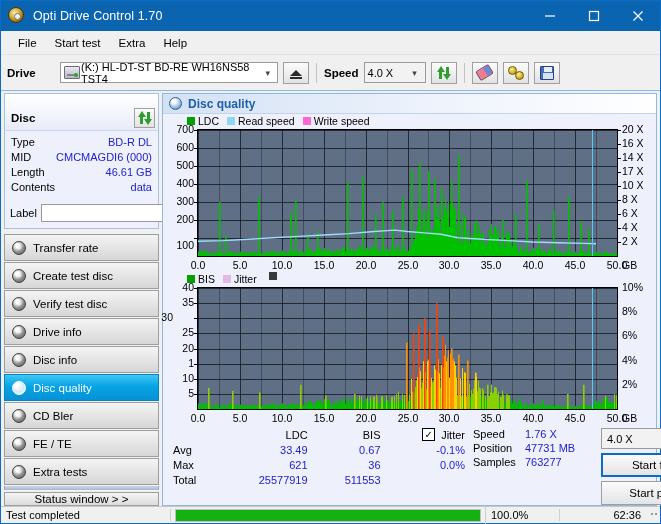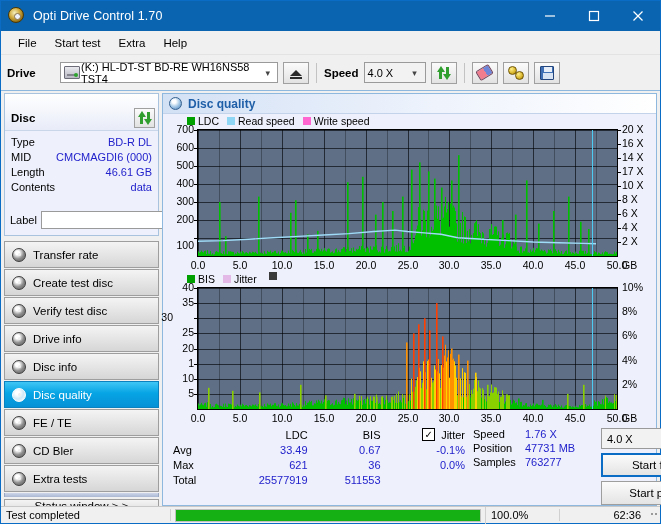--- a/index.html
+++ b/index.html
@@ -163,21 +163,21 @@
     background: linear-gradient(#ffffff,#e8ecf8);
     display: flex; align-items: center; justify-content: space-between;
     padding: 14px 3px 2px 6px; border-bottom: 1px solid #c9d5e8;
   }
   .gb-head .t { font-weight: bold; font-size: 11.5px; }
   .gb-body { padding: 4px 5px 5px 5px; }
   .kv { display: flex; align-items: center; justify-content: space-between;
         font-size: 11px; line-height: 15px; padding: 0 1px; }
   .kv .k { color: #000; }
   .kv .v { color: #2222cc; }
-  .labelrow { display: flex; align-items: center; gap: 4px; margin-top: 15px; }
+  .labelrow { display: flex; align-items: center; gap: 4px; margin-top: 8px; }
   .labelrow .k { width: 36px; }
   .lbl-input {
     flex: 1; height: 18px; background: #fff; border: 1px solid #9a9a9a;
   }
   .mini-btn {
     width: 21px; height: 20px; border: 1px solid #a0a0a0;
     background: linear-gradient(#fbfbfb,#e2e2e2);
     display: flex; align-items: center; justify-content: center; flex:none;
   }
 
@@ -432,25 +432,25 @@
         <div class="navitem">
           <span class="nav-ico"></span>
           <span>Disc info</span>
         </div>
         <div class="navitem active">
           <span class="nav-ico"></span>
           <span>Disc quality</span>
         </div>
         <div class="navitem">
           <span class="nav-ico"></span>
-          <span>FE / TE</span>
+          <span>CD Bler</span>
         </div>
         <div class="navitem">
           <span class="nav-ico"></span>
-          <span>CD Bler</span>
+          <span>FE / TE</span>
         </div>
         <div class="navitem">
           <span class="nav-ico"></span>
           <span>Extra tests</span>
         </div>
       </div>
       <div class="navspacer"></div>
       <div class="statusbtn">Status window &gt; &gt;</div>
     </div>
 

